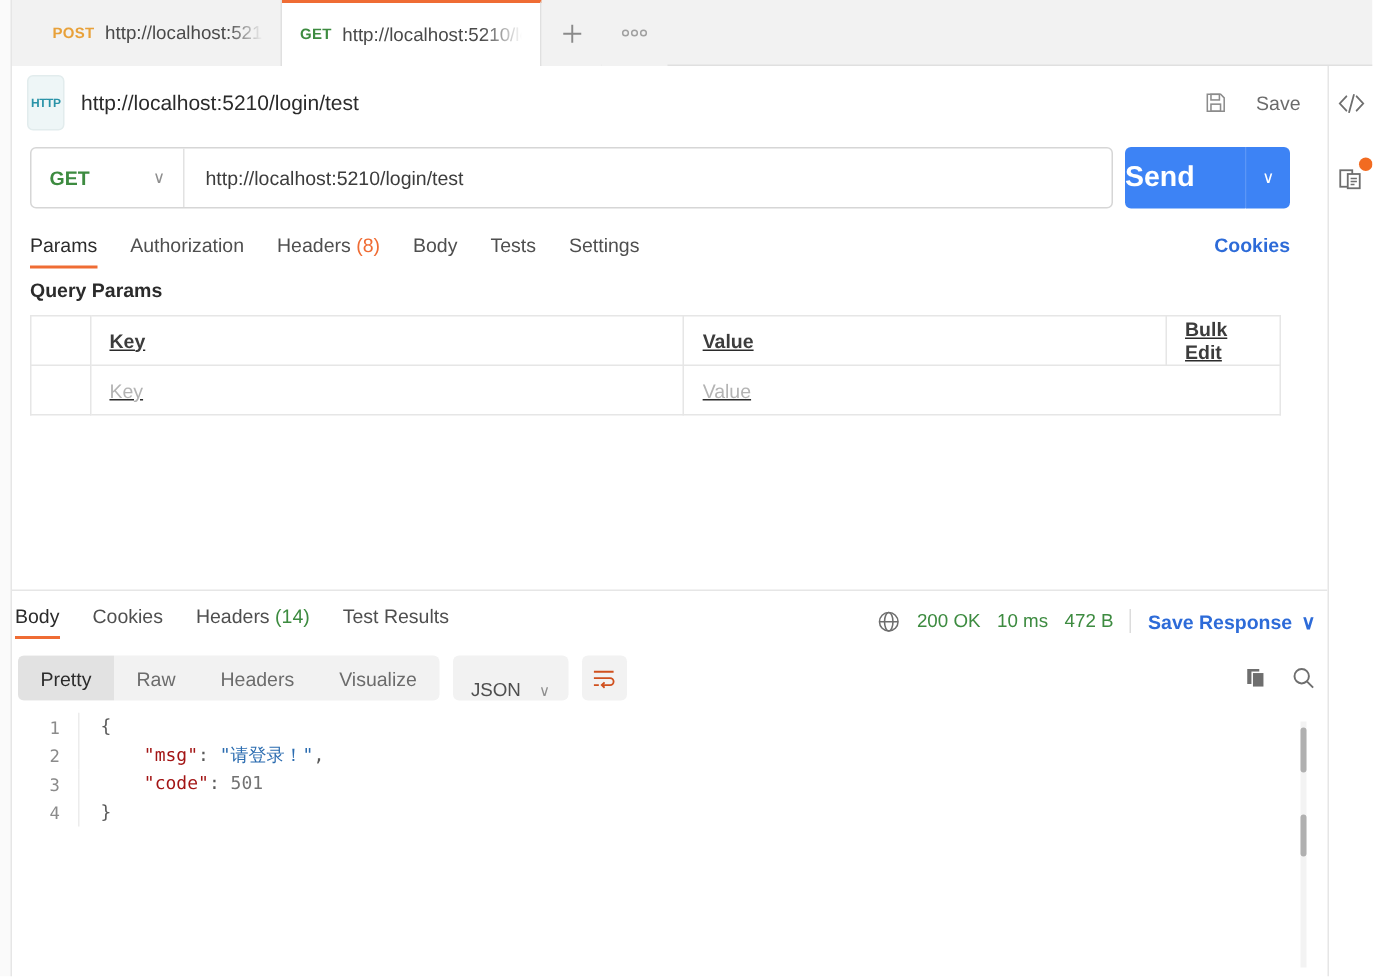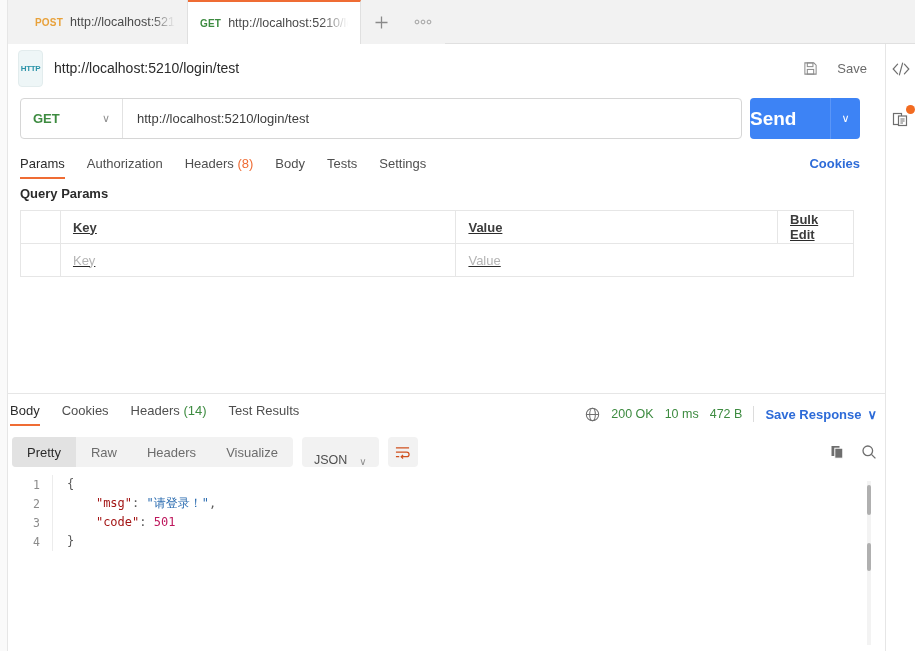--- a/index.html
+++ b/index.html
@@ -188,21 +188,21 @@
   .resp-body { position: absolute; left: 10px; top: 475px; right: 38px; bottom: 0; background: #fff; overflow: hidden; }
   .code-area { position: relative; font-family: "DejaVu Sans Mono", monospace; font-size: 12px; }
   .code-line { display: flex; height: 19px; align-items: center; }
   .gutter {
     width: 42px; text-align: right; padding-right: 12px; color: #8b8b8b;
     font-family: "DejaVu Sans Mono", monospace; font-size: 11.5px; flex: none;
   }
   .code-text { padding-left: 14px; border-left: 1px solid #ececec; flex: 1; white-space: pre; line-height: 19px; }
   .tok-key { color: #a31515; }
   .tok-str { color: #2b6cb0; }
-  .tok-num { color: #be185d; }
+  .tok-num { color: #737373; }
   .tok-punc { color: #5a5a5a; }
   .tok-brace { color: #5a5a5a; }
 
   
   .vsb { position: absolute; right: 6px; top: 6px; width: 4px; bottom: 6px; }
   .vsb .track { position:absolute; left:0; top:0; width:4px; height:100%; background:#f3f3f3; }
   .vsb .thumb1 { position: absolute; left: 0; top: 4px; width: 4px; height: 30px; background: #b0b0b0; border-radius: 2px; }
   .vsb .thumb2 { position: absolute; left: 0; top: 62px; width: 4px; height: 28px; background: #b0b0b0; border-radius: 2px; }
 
   

